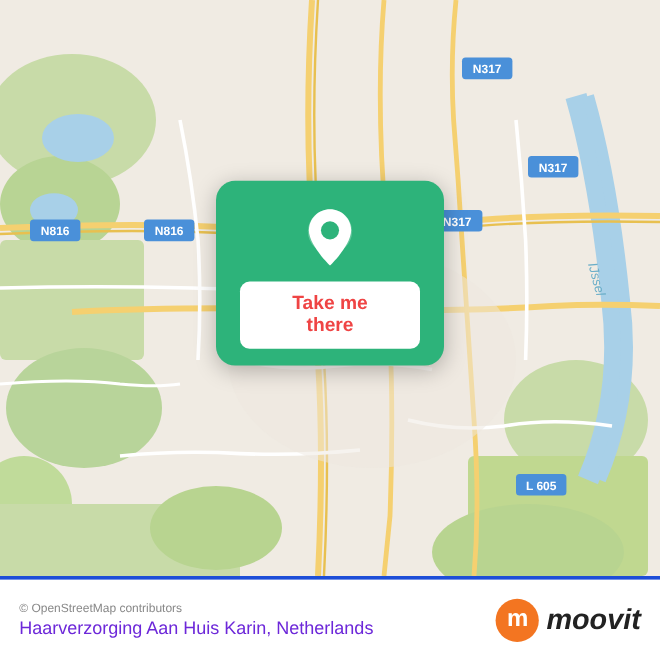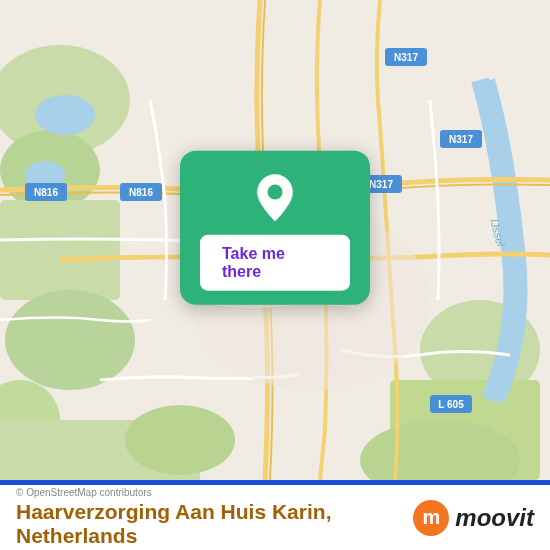--- a/index.html
+++ b/index.html
@@ -48,56 +48,56 @@
       box-shadow: 0 4px 18px rgba(0,0,0,0.25);
       z-index: 10;
     }
     #pin-icon {
       width: 52px;
       height: 52px;
       margin-bottom: 10px;
     }
     #take-me-there-btn {
       background: white;
-      color: #6d28d9;
+      color: #ef4444;
       border: none;
       border-radius: 8px;
       padding: 10px 22px;
       font-size: 16px;
       font-weight: 600;
       cursor: pointer;
       width: 100%;
-      text-align: left;
+      text-align: center;
     }
 
     
     #footer-bar {
       width: 550px;
       height: 70px;
       background: white;
-      border-top: 5px solid #1d4ed8;
+      border-top: 3px solid #1d4ed8;
       display: flex;
       align-items: center;
       justify-content: space-between;
       padding: 0 16px;
       flex-shrink: 0;
     }
     #footer-left {
       display: flex;
       flex-direction: column;
       gap: 2px;
     }
     #osm-credit {
       font-size: 10px;
       color: #888;
     }
     #location-name {
-      font-size: 21px;
-      font-weight: 700;
-      color: #a16207;
+      font-size: 15px;
+      font-weight: 400;
+      color: #6d28d9;
     }
     #moovit-logo {
       display: flex;
       align-items: center;
       gap: 6px;
     }
     .moovit-icon {
       width: 36px;
       height: 36px;
       background: #f37521;

